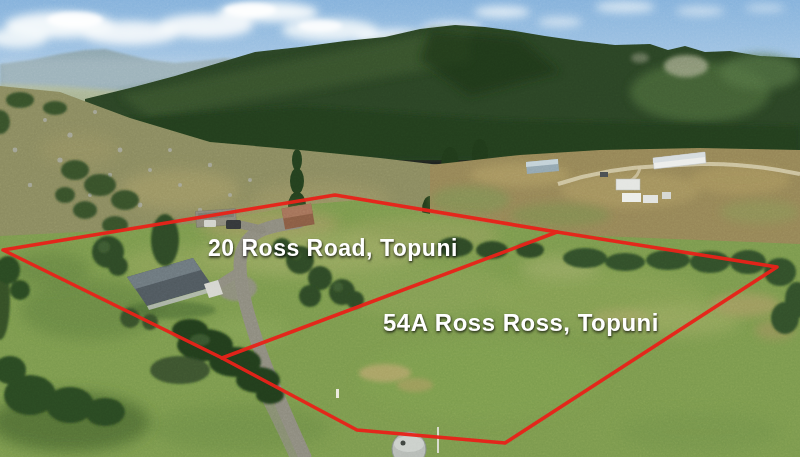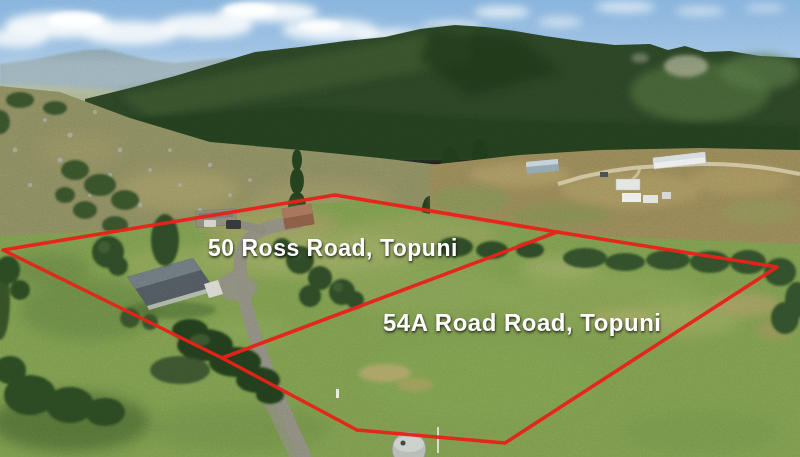--- a/index.html
+++ b/index.html
@@ -280,15 +280,15 @@
   <rect x="336" y="389" width="3" height="9" fill="#eceadf"></rect>
 
   <rect width="800" height="457" filter="url(#grain)" opacity=".16" style="mix-blend-mode:overlay"></rect>
 
   <g fill="none" stroke-linejoin="round" stroke-linecap="round" opacity=".96">
     <polygon fill="none" points="3,250 335,195 557,232 777,267 505,443 357,430 222,358" stroke="#e8231a" stroke-width="3.6"></polygon>
     <polyline fill="none" points="222,358 557,232" stroke="#e8231a" stroke-width="3.6"></polyline>
   </g>
 </svg>
 
-<div id="label-60" class="prop-label">50 Ross Road, Topuni</div>
-<div id="label-54a" class="prop-label">54A Road Road, Topuni</div>
+<div id="label-60" class="prop-label">20 Ross Road, Topuni</div>
+<div id="label-54a" class="prop-label">54A Ross Ross, Topuni</div>
 </div>
 
 </body></html>

